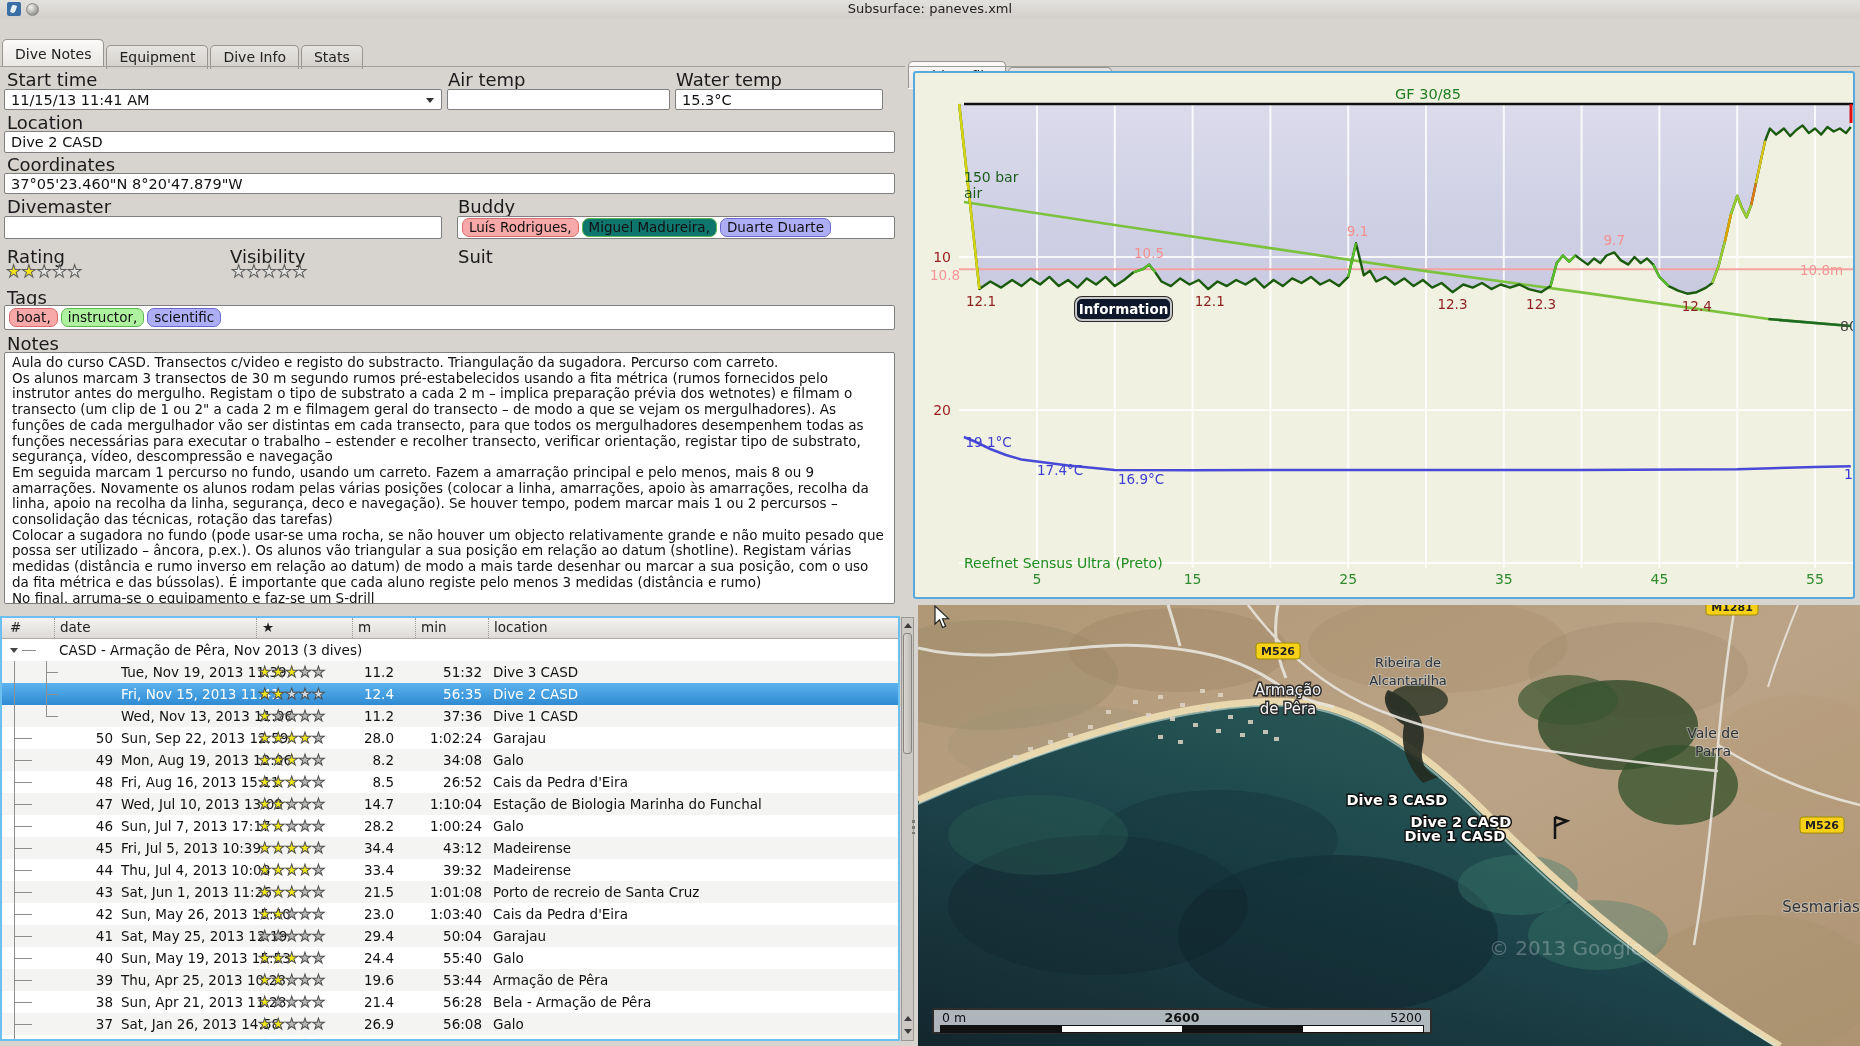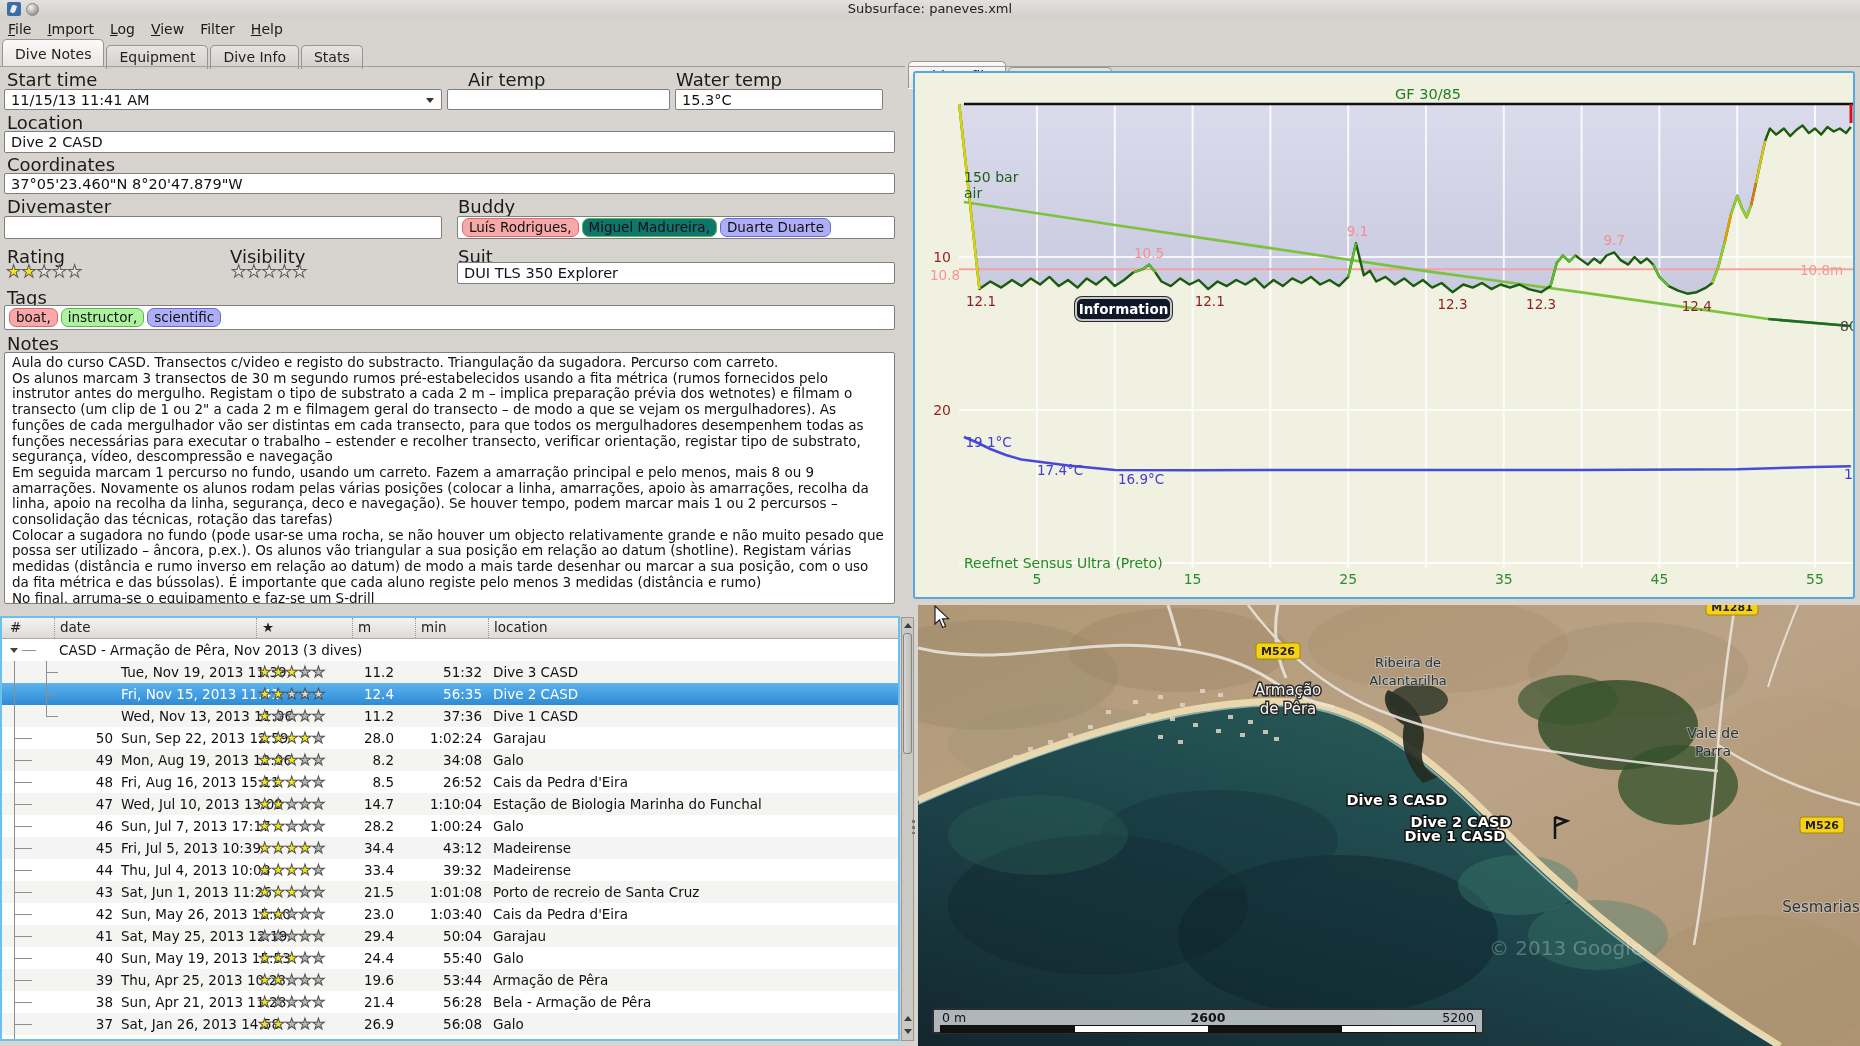--- a/index.html
+++ b/index.html
@@ -60,50 +60,49 @@
   .sb-slider{background:linear-gradient(90deg,#d8d5d1,#bfbcb8);border:1px solid #88857f;border-radius:3px;box-sizing:border-box;}
   .sb-arrow{width:0;height:0;position:absolute;}
   .up{border-left:4px solid transparent;border-right:4px solid transparent;border-bottom:5px solid #3c3c3c;}
   .down{border-left:4px solid transparent;border-right:4px solid transparent;border-top:5px solid #3c3c3c;}
   
   #chart-panel{left:913px;top:71px;width:942px;height:528px;background:#f0f1e1;border:2px solid #56aadb;border-radius:3px;box-sizing:border-box;}
   #tooltip{left:1075px;top:297px;width:97px;height:24px;background:#0f172a;border:2px solid #c9c9c9;box-shadow:0 0 0 1px #2a2a2a;border-radius:7px;
            color:#fff;font-weight:bold;font-size:13.5px;text-align:center;line-height:20px;box-sizing:border-box;}
   
   #map{left:918px;top:605px;width:942px;height:441px;overflow:hidden;}
-  #scalebar{left:932px;top:1008px;width:552px;height:26px;background:rgba(196,202,206,0.88);border:2px solid #2c2c2c;border-radius:2px;box-sizing:border-box;font-size:12.5px;color:#111;}
+  #scalebar{left:932px;top:1008px;width:500px;height:26px;background:rgba(196,202,206,0.88);border:2px solid #2c2c2c;border-radius:2px;box-sizing:border-box;font-size:12.5px;color:#111;}
   #scalebar .txt{position:absolute;top:0px;}
   #sb-bar{position:absolute;left:6px;right:6px;top:15px;height:6px;border:1px solid #111;display:flex;}
   #sb-bar div{flex:1;}
   .splitter-dots{width:3px;height:14px;background:repeating-linear-gradient(#7a7a78 0 3px,transparent 3px 6px);}
 </style>
 </head>
 <body>
 
 <div id="win">
 
   <div id="titlebar" class="abs">
     <div id="app-icon" class="abs"></div>
     <div id="sphere-icon" class="abs"></div>
     <div id="title" class="abs">Subsurface: paneves.xml</div>
   </div>
 
-  <div id="menubar" class="abs"><span class="menu-item"><u>F</u>ile</span><span class="menu-item"><u>I</u>mport</span><span class="menu-item"><u>L</u>og</span><span class="menu-item"><u>V</u>iew</span><span class="menu-item">Filter</span><span class="menu-item"><u>H</u>elp</span></div>
 
   <div id="left-tabs" class="abs tabbar"><span class="tab active">Dive Notes</span><span class="tab">Equipment</span><span class="tab">Dive Info</span><span class="tab">Stats</span></div>
   <div class="abs tab-underline" style="left:0;top:66px;width:905px;"></div>
   <div id="right-tabs" class="abs tabbar"><span class="tab active">Old Profile</span><span class="tab">New Profile</span></div>
   <div class="abs tab-underline" style="left:908px;top:66px;width:952px;"></div>
 
   <div class="flabel" style="left:7px;top:69px;">Start time</div>
   <div class="input" style="left:4px;top:89px;width:438px;height:21px;">
     <span>11/15/13 11:41 AM</span>
     <span class="combo-arrow"></span>
   </div>
-  <div class="flabel" style="left:448px;top:69px;margin-left:20px;">Air temp</div>
+  <div class="flabel" style="left:448px;top:69px;">Air temp</div>
   <div class="input" style="left:447px;top:89px;width:223px;height:21px;">
     <span></span>
   </div>
   <div class="flabel" style="left:676px;top:69px;">Water temp</div>
   <div class="input" style="left:675px;top:89px;width:208px;height:21px;">
     <span>15.3°C</span>
   </div>
 
   <div class="flabel" style="left:7px;top:112px;">Location</div>
   <div class="input" style="left:4px;top:131px;width:891px;height:22px;">
@@ -122,23 +121,20 @@
       <span class="chip" style="background: rgb(247, 168, 168); border-color: rgb(216, 107, 107);">Luís Rodrigues,</span>
       <span class="chip" style="background: #0f766e; border-color: rgb(92, 184, 78);">Miguel Madureira,</span>
       <span class="chip" style="background: rgb(174, 174, 246); border-color: rgb(106, 106, 206);">Duarte Duarte</span>
     </div>
 
   <div class="flabel" style="left:7px;top:246px;">Rating</div>
   <div class="abs stars" style="left:6px;top:263px;" id="rating-stars"><span class="st on">★</span><span class="st on">★</span><span class="st off">★</span><span class="st off">★</span><span class="st off">★</span></div>
   <div class="flabel" style="left:230px;top:246px;">Visibility</div>
   <div class="abs stars" style="left:231px;top:263px;" id="visibility-stars"><span class="st off">★</span><span class="st off">★</span><span class="st off">★</span><span class="st off">★</span><span class="st off">★</span></div>
   <div class="flabel" style="left:458px;top:246px;">Suit</div>
-  <div class="input" style="left:457px;top:262px;width:438px;height:22px;">
-    <span>DUI TLS 350 Explorer</span>
-  </div>
 
   <div class="flabel" style="left:7px;top:287px;">Tags</div>
   <div class="input" style="left:4px;top:305px;width:891px;height:25px;padding-left:4px;" id="tags-field">
       <span class="chip" style="background: rgb(247, 168, 168); border-color: rgb(216, 107, 107);">boat,</span>
       <span class="chip" style="background: rgb(174, 242, 160); border-color: rgb(92, 184, 78);">instructor,</span>
       <span class="chip" style="background: rgb(174, 174, 246); border-color: rgb(106, 106, 206);">scientific</span>
     </div>
 
   <div class="flabel" style="left:7px;top:333px;">Notes</div>
   <div class="input" id="notes-box" style="left:4px;top:352px;width:891px;height:252px;">Aula do curso CASD. Transectos c/video e registo do substracto. Triangulação da sugadora. Percurso com carreto.

